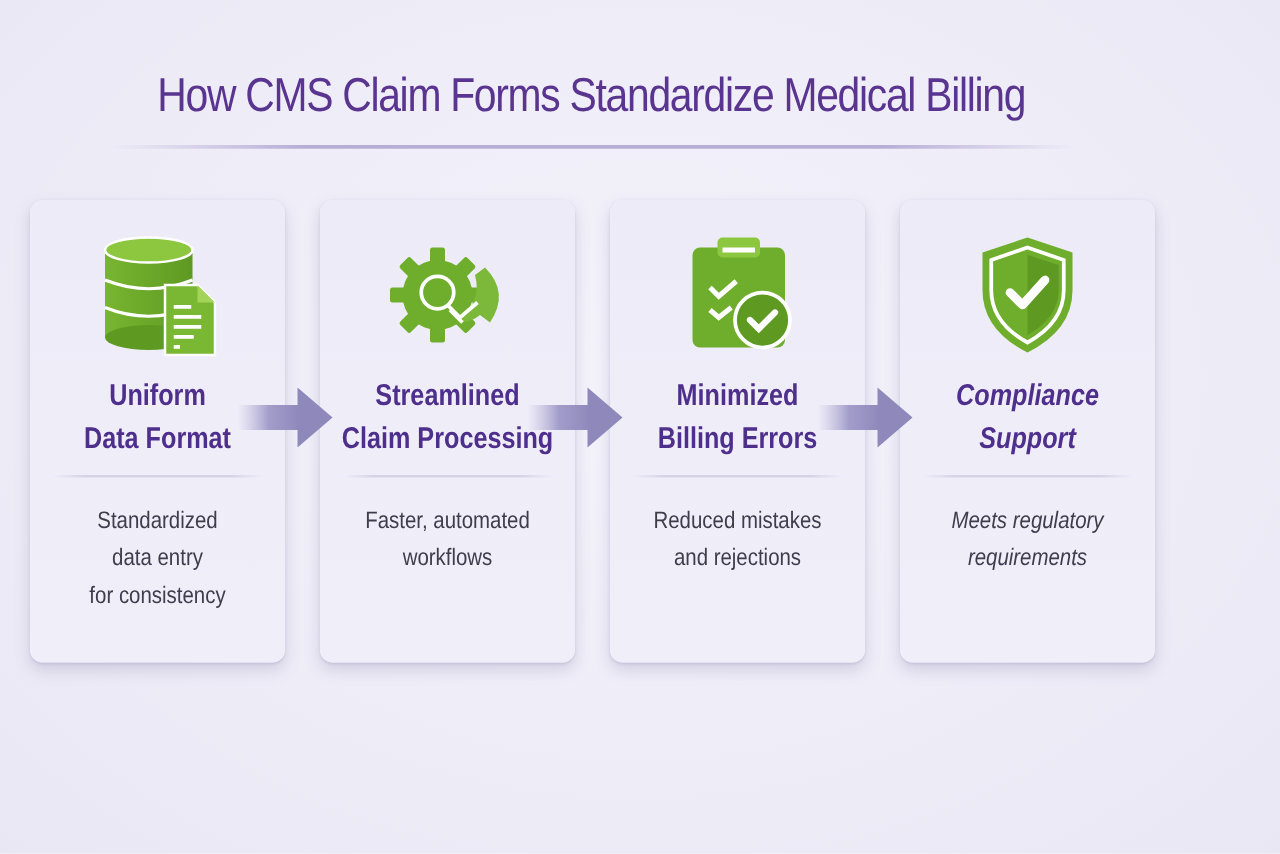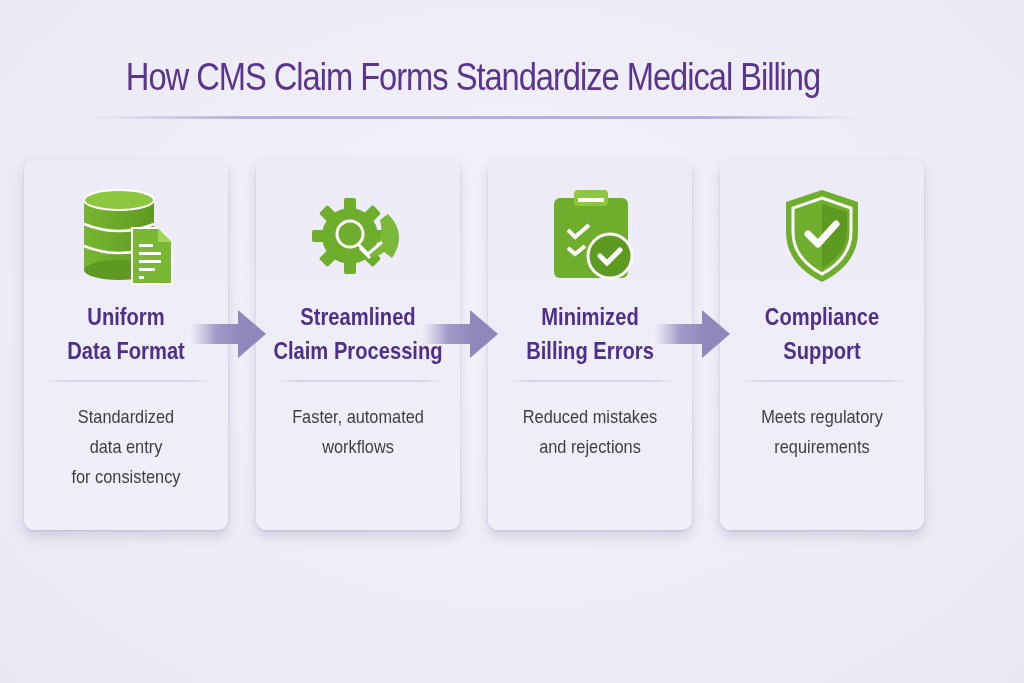--- a/index.html
+++ b/index.html
@@ -139,21 +139,21 @@
     <div>Minimized</div>
     <div>Billing Errors</div>
   </div>
   <div class="rule"></div>
   <div class="desc">
     <div>Reduced mistakes</div>
     <div>and rejections</div>
   </div>
 </div>
 
-<div class="card" style="left:720px;">
+<div class="card" style="left:720px;font-style:italic;">
   <div class="icon">
     <svg width="100" height="100" viewBox="0 0 100 100">
       <path d="M50 4 L86 16 V46 Q86 78 50 96 Q14 78 14 46 V16 Z" fill="#6fae2c"></path>
       <path d="M50 12 L79 22 V46 Q79 72 50 88 Q21 72 21 46 V22 Z" fill="none" stroke="#fff" stroke-width="3"></path>
       <path d="M50 18 L75 26 V46 Q75 68 50 82 Z" fill="#5e9a22"></path>
       <path d="M36 48 l10 10 l18 -20" fill="none" stroke="#fff" stroke-width="7" stroke-linecap="round" stroke-linejoin="round"></path>
     </svg>
   </div>
   <div class="heading">
     <div>Compliance</div>

